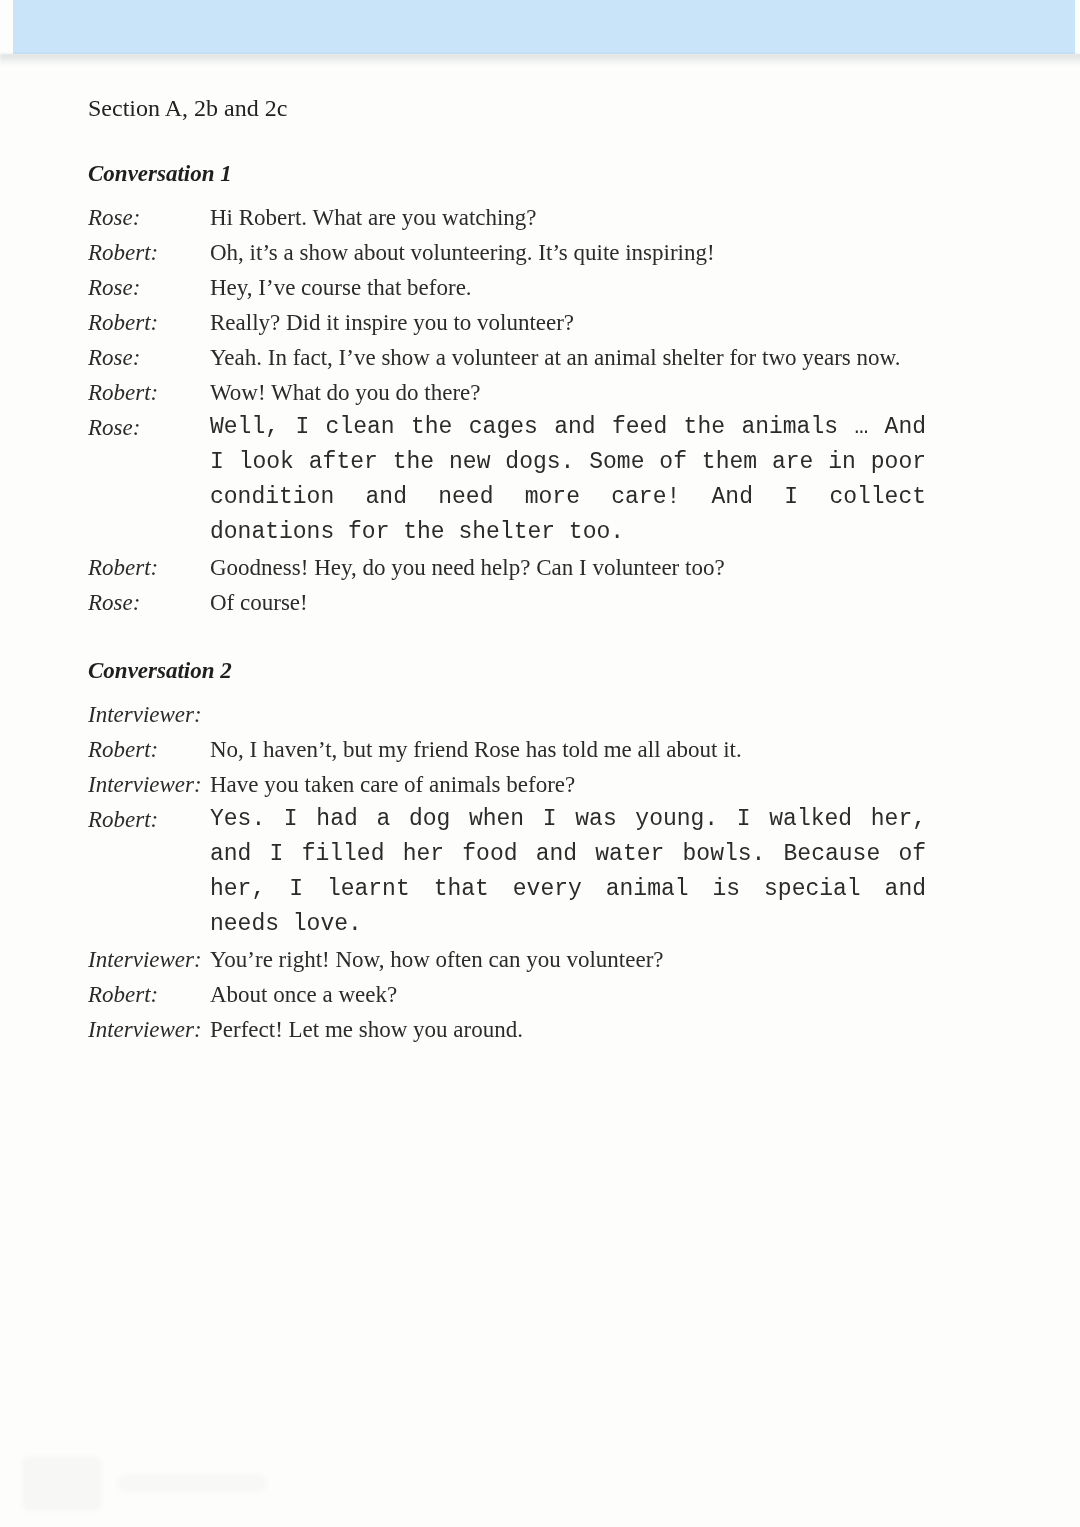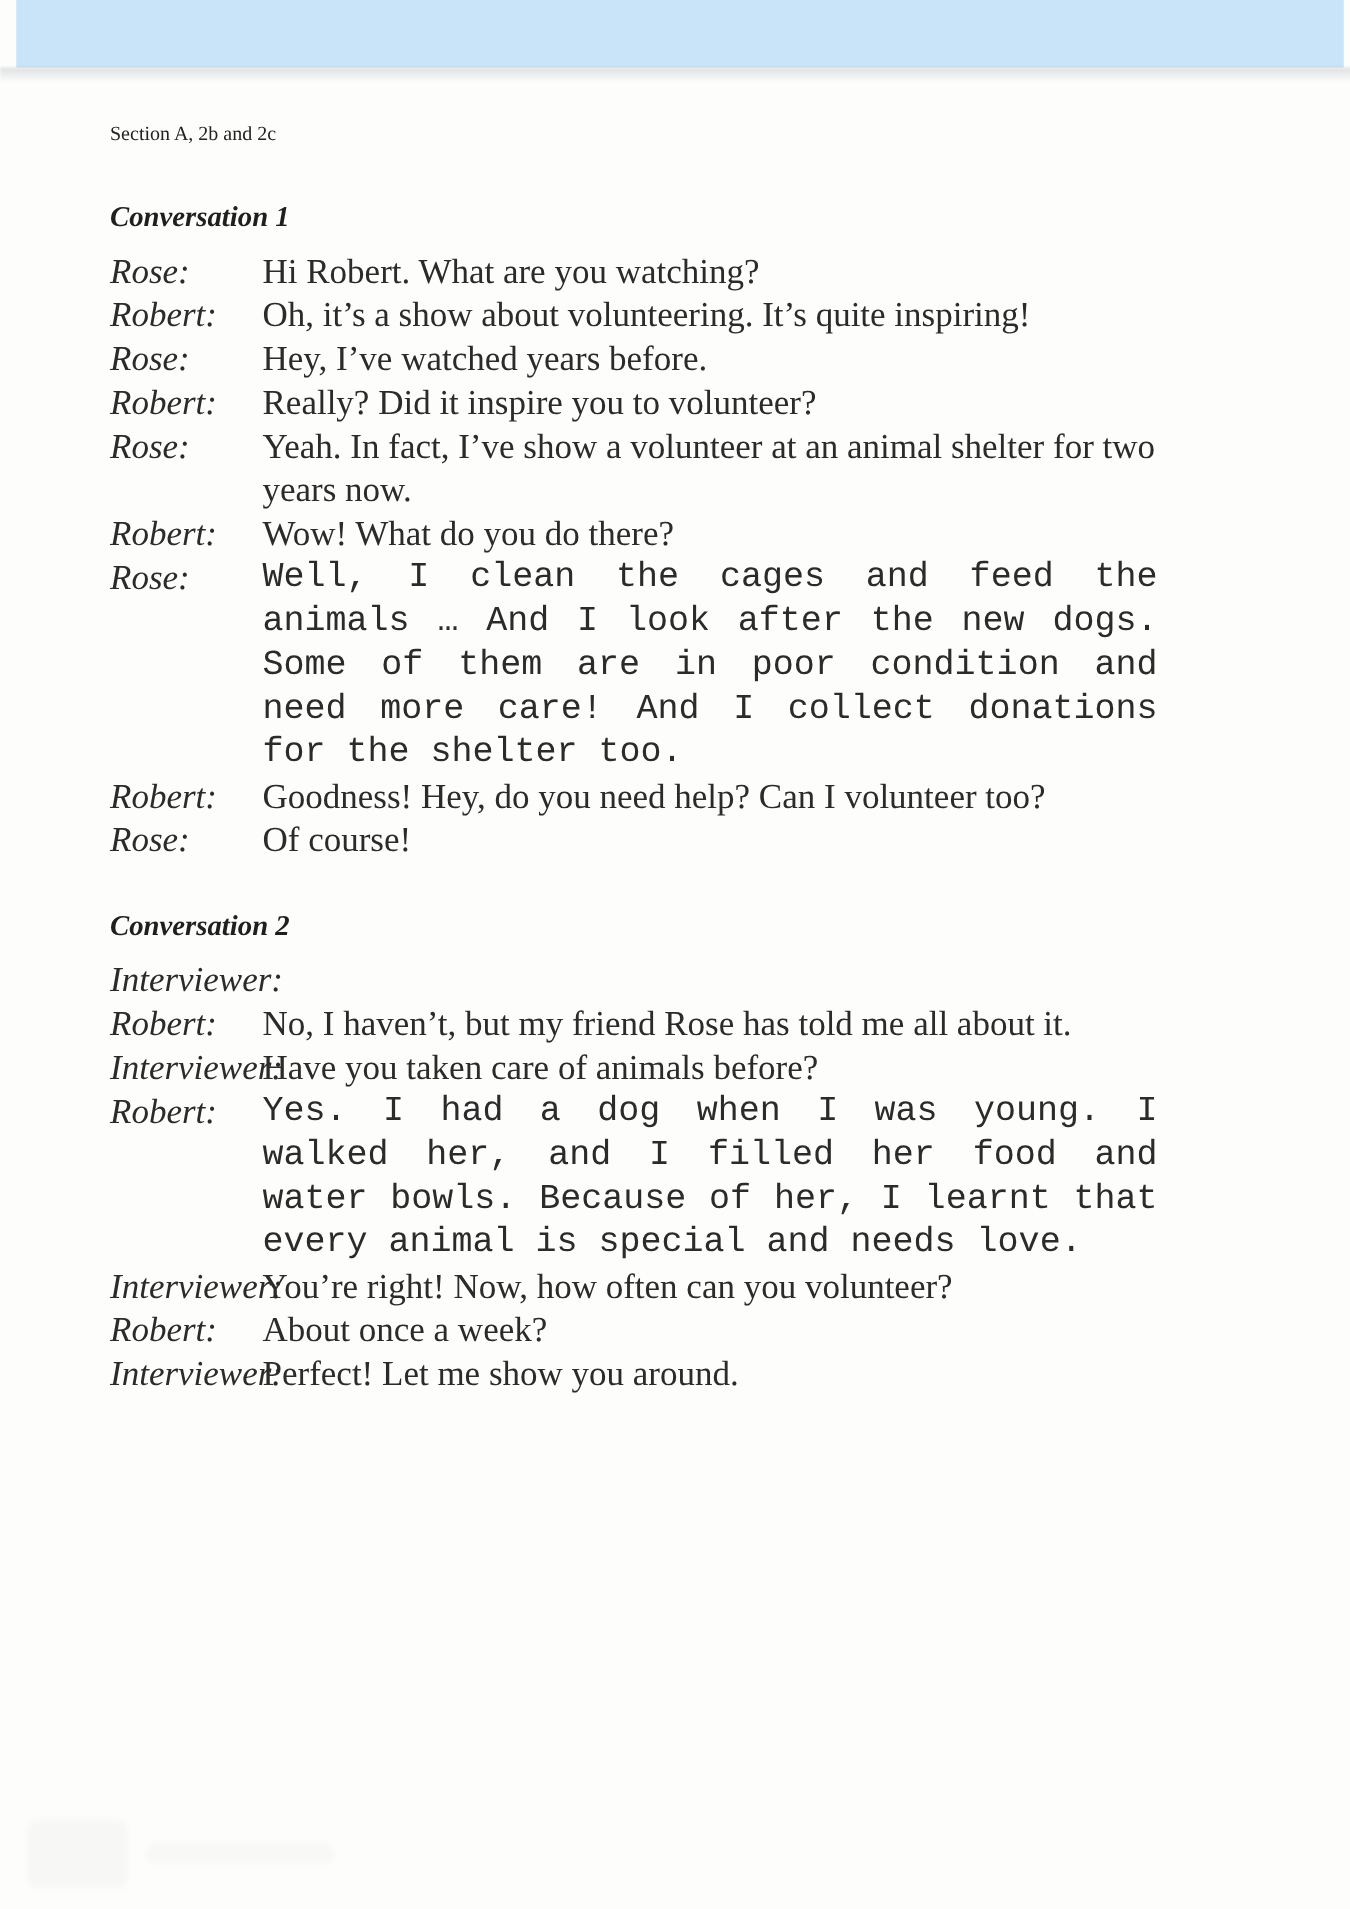--- a/index.html
+++ b/index.html
@@ -20,37 +20,37 @@
     position: absolute;
     top: 54px; left: 0; width: 1085px; height: 12px;
     background: linear-gradient(to bottom, rgba(110,120,130,0.22), rgba(110,120,130,0.0));
     filter: blur(1.2px);
   }
   .content {
     position: absolute;
     left: 88px; top: 93px; width: 838px;
   }
   .section-title {
-    font-size: 16px;
+    font-size: 24px;
     line-height: 30px;
     color: #222;
   }
   .conversation { margin-top: 0; }
   .conv-title {
     font-size: 23px;
     font-weight: bold;
     font-style: italic;
     line-height: 30px;
     margin-top: 36px;
     margin-bottom: 11px;
     color: #1f1f1f;
   }
   .row {
     display: flex;
-    font-size: 28px;
+    font-size: 23px;
     line-height: 35px;
   }
   .speaker {
     width: 122px;
     flex: none;
     font-style: italic;
   }
   .dialogue { flex: 1; }
   .justify .dialogue { text-align: justify; font-family: Liberation Mono, monospace; }
   .conv2 { margin-top: 14px; }
@@ -88,21 +88,21 @@
     <div class="row">
       <span class="speaker">Rose:</span>
       <span class="dialogue">Hi Robert. What are you watching?</span>
     </div>
     <div class="row">
       <span class="speaker">Robert:</span>
       <span class="dialogue">Oh, it’s a show about volunteering. It’s quite inspiring!</span>
     </div>
     <div class="row">
       <span class="speaker">Rose:</span>
-      <span class="dialogue">Hey, I’ve watched years before.</span>
+      <span class="dialogue">Hey, I’ve course that before.</span>
     </div>
     <div class="row">
       <span class="speaker">Robert:</span>
       <span class="dialogue">Really? Did it inspire you to volunteer?</span>
     </div>
     <div class="row">
       <span class="speaker">Rose:</span>
       <span class="dialogue">Yeah. In fact, I’ve show a volunteer at an animal shelter for two years now.</span>
     </div>
     <div class="row">

